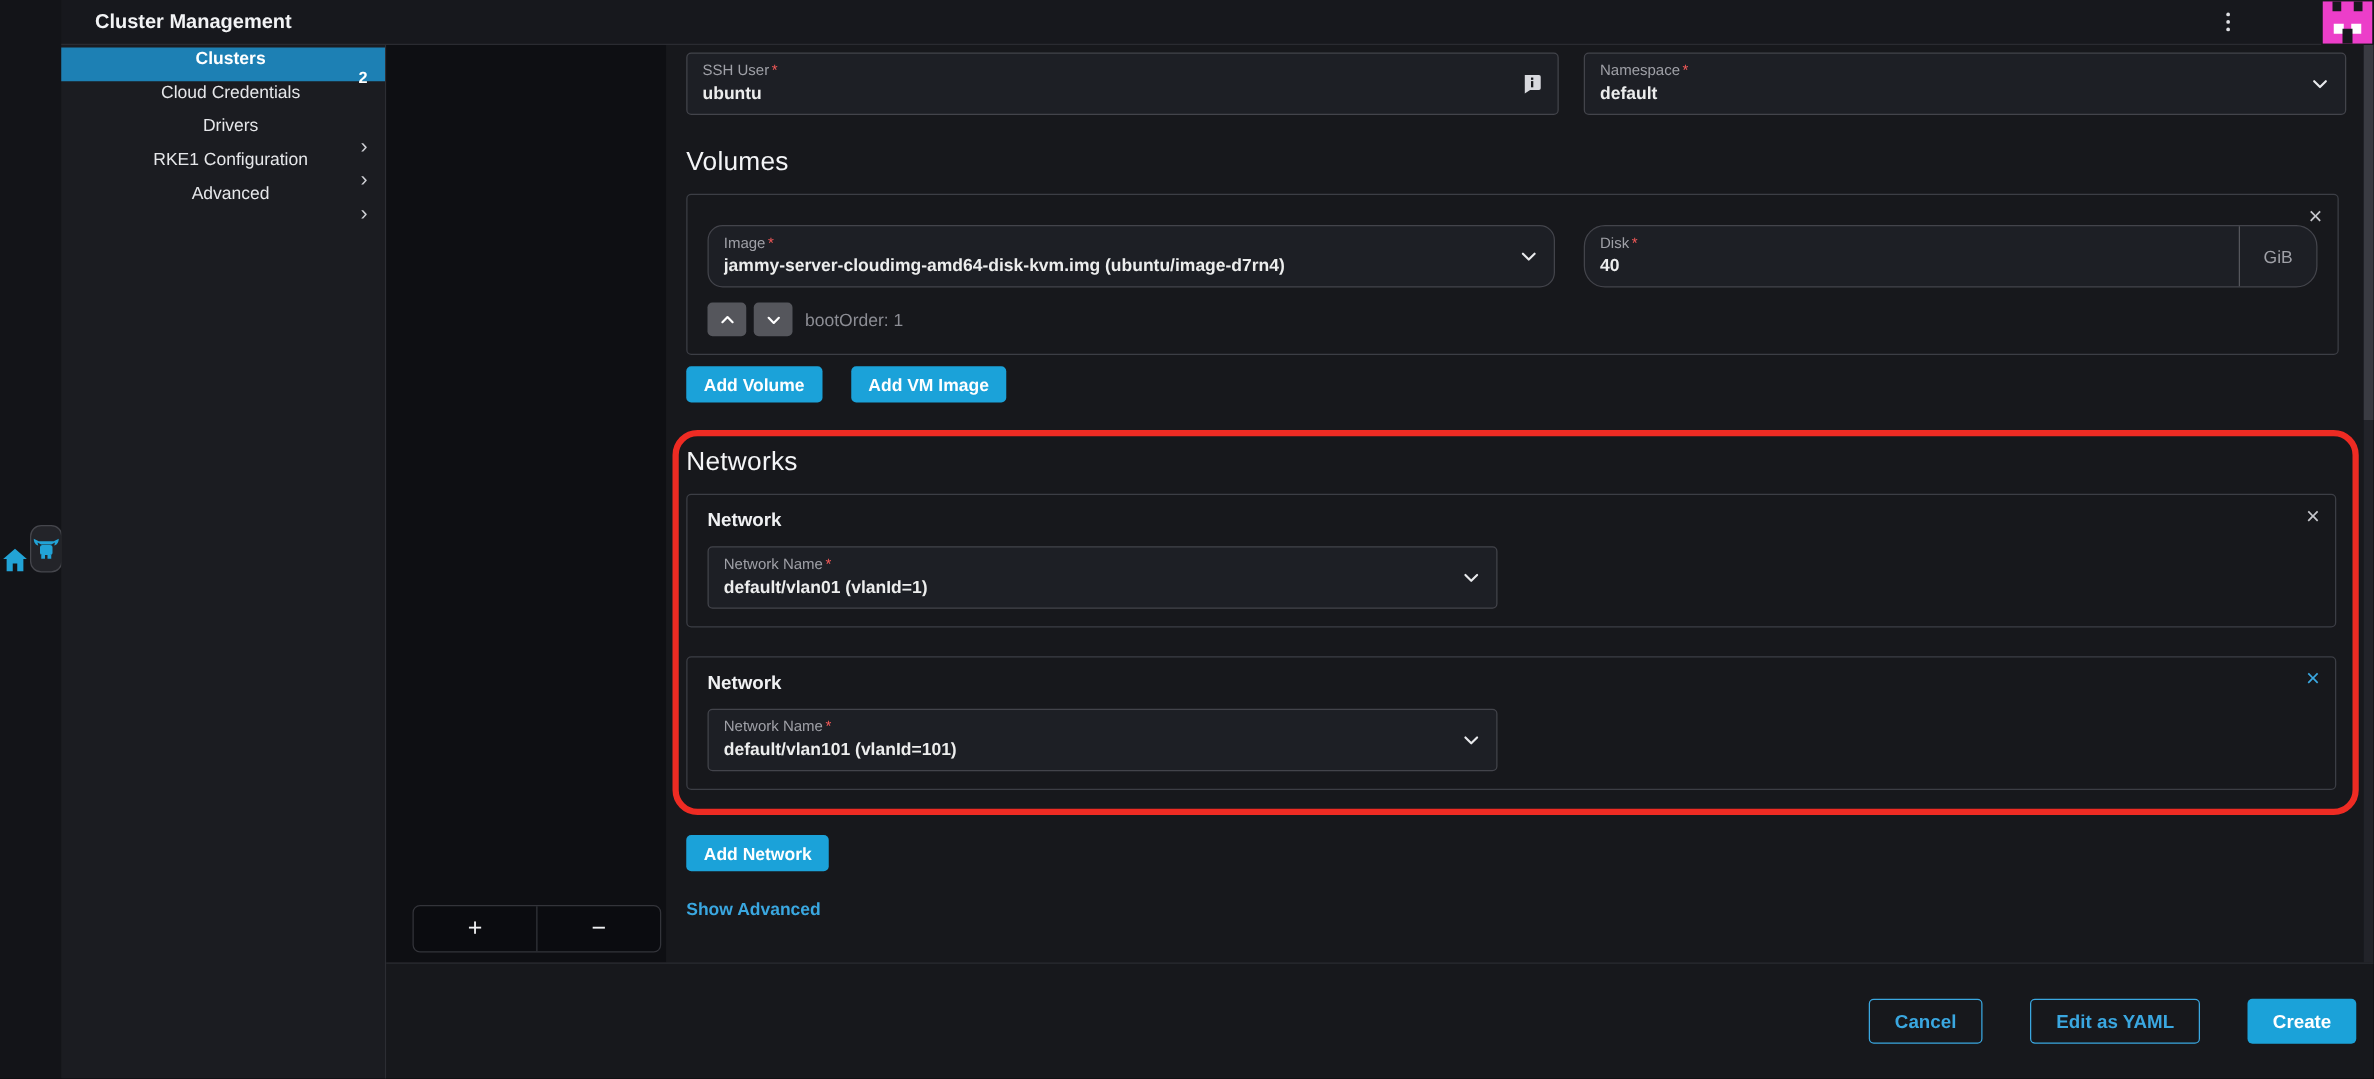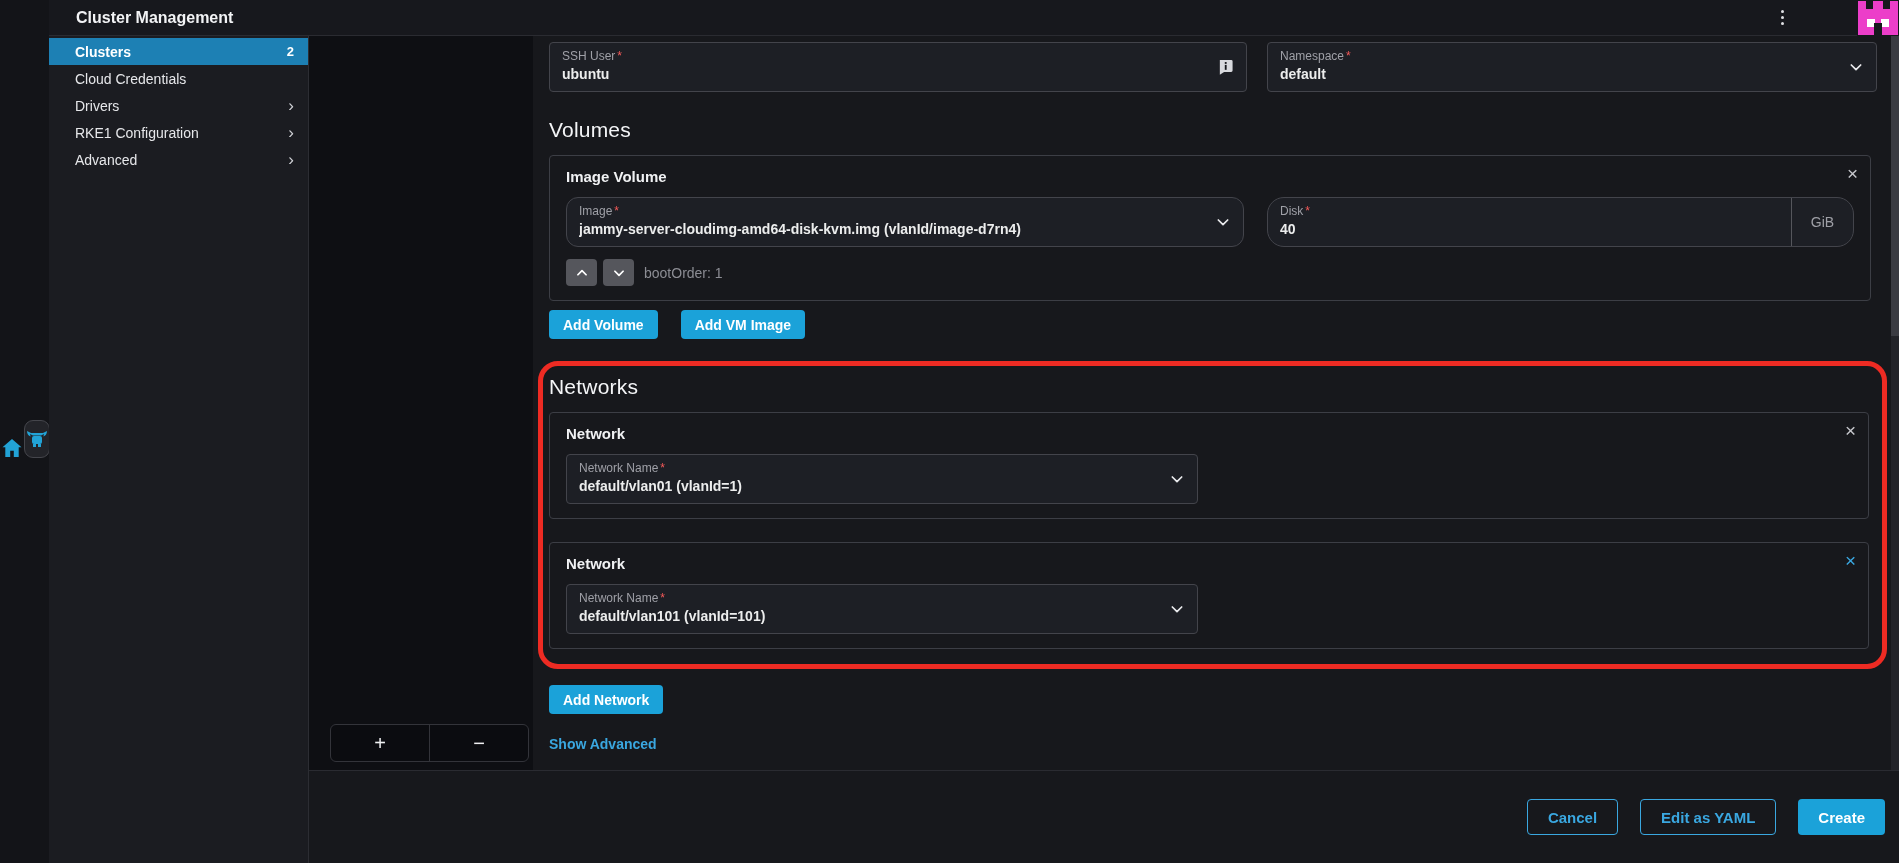--- a/index.html
+++ b/index.html
@@ -26,21 +26,21 @@
   .topbar-title { margin-left:27px; font-size:16px; font-weight:600; color:#f2f3f5; }
   .topbar-sp { flex:1; }
   .kebab { width:26px; height:26px; display:flex; flex-direction:column; align-items:center; justify-content:center; gap:3px; margin-right:22px; cursor:pointer; }
   .kebab i { width:3px; height:3px; border-radius:50%; background:#dfe0e4; }
   .avatar { width:42px; height:36px; display:flex; align-items:center; justify-content:center; background:#17181d; }
 
   .under { flex:1; display:flex; min-height:0; }
 
   
   .sidebar { width:260px; background:#1b1c21; border-right:1px solid #2c2d33; flex-shrink:0; padding-top:2px; }
-  .side-item { height:27px; display:flex; align-items:center; padding:0 14px 0 26px; font-size:14px; color:#e6e7ea; cursor:pointer; }
+  .side-item { height:27px; display:flex; align-items:center; padding:0 14px 0 26px; font-size:14px; color:#e6e7ea; cursor:pointer;flex-direction:column; }
   .side-item.sel { background:var(--nav-sel); font-weight:700; color:#fff; }
   .side-badge { margin-left:auto; font-size:13px; font-weight:700; color:#fff; }
   .side-chev { margin-left:auto; font-size:17px; color:#cfd0d5; line-height:1; }
 
   
   .workspace { flex:1; display:flex; flex-direction:column; min-width:0; }
   .work-body { flex:1; display:flex; min-height:0; }
 
   .pool-col { width:224px; background:#0e0f13; flex-shrink:0; display:flex; flex-direction:column; justify-content:flex-end; }
   .pool-stepper { margin:0 0 8px 21px; width:199px; height:38px; border:1px solid #33343a; border-radius:6px; background:#0b0c10; display:flex; }
@@ -84,21 +84,21 @@
   .net-wrap { margin:22px -2px 0 -11px; border:5px solid var(--red); border-radius:20px; padding:5px 10px 15px 6px; }
   .net-wrap .h2 { margin-top:4px; }
   .net-wrap .panel { margin-right:3px; }
   .net-field { width:632px; }
   .net-gap { height:10px; }
 
   .add-net { margin-top:16px; }
   .link { display:inline-block; margin-top:22px; font-size:14px; font-weight:600; color:var(--link); cursor:pointer; }
 
   
-  .footer { height:93px; border-top:1px solid #2a2b31; background:#17181c; display:flex; align-items:center; justify-content:flex-end; gap:22px; padding-right:14px; flex-shrink:0; }
+  .footer { height:93px; border-top:1px solid #2a2b31; background:#17181c; display:flex; align-items:center; justify-content:flex-end; gap:38px; padding-right:14px; flex-shrink:0; }
   .fbtn { height:36px; padding:0 20px; border-radius:4px; font-size:15px; font-weight:600; display:inline-flex; align-items:center; justify-content:center; cursor:pointer; font-family:inherit; }
   .fbtn.outline { background:transparent; border:1px solid var(--link); color:var(--link); }
   .fbtn.solid { background:var(--accent); border:none; color:#fff; }
 </style>
 </head>
 <body>
 
 <div class="app">
 
   <aside class="rail">
@@ -242,25 +242,24 @@
                 <svg class="chev-ic" width="16" height="16" viewBox="0 0 24 24" fill="none" stroke="currentColor" stroke-width="2.6" stroke-linecap="round" stroke-linejoin="round">
                     <polyline points="5 9 12 16 19 9"></polyline>
                   </svg>
               </div>
             </div>
 
             <div class="h2">Volumes</div>
 
             <div class="panel">
               <span class="panel-close">×</span>
-              <div class="panel-title">Image Volume</div>
               <div class="vol-row">
                 <div class="field img-sel">
                   <div class="f-label"><span>Image</span><span class="req">*</span></div>
-                  <div class="f-value">jammy-server-cloudimg-amd64-disk-kvm.img (vlanId/image-d7rn4)</div>
+                  <div class="f-value">jammy-server-cloudimg-amd64-disk-kvm.img (ubuntu/image-d7rn4)</div>
                   <svg class="chev-ic" width="16" height="16" viewBox="0 0 24 24" fill="none" stroke="currentColor" stroke-width="2.6" stroke-linecap="round" stroke-linejoin="round">
                       <polyline points="5 9 12 16 19 9"></polyline>
                     </svg>
                 </div>
                 <div class="field disk-f">
                   <div class="f-label"><span>Disk</span><span class="req">*</span></div>
                   <div class="f-value">40</div>
                   <div class="unit">GiB</div>
                 </div>
               </div>

